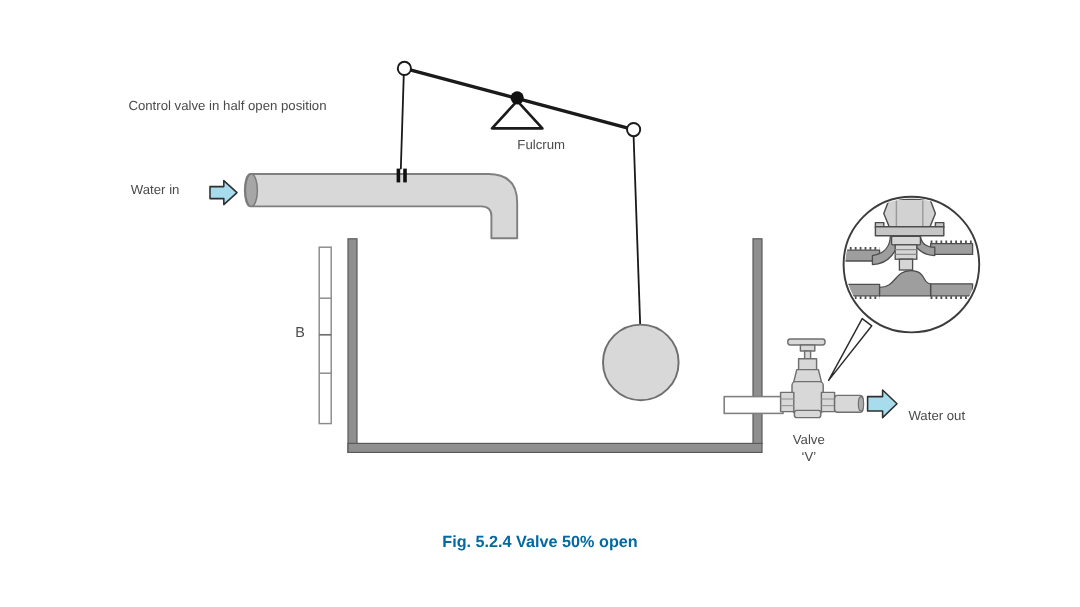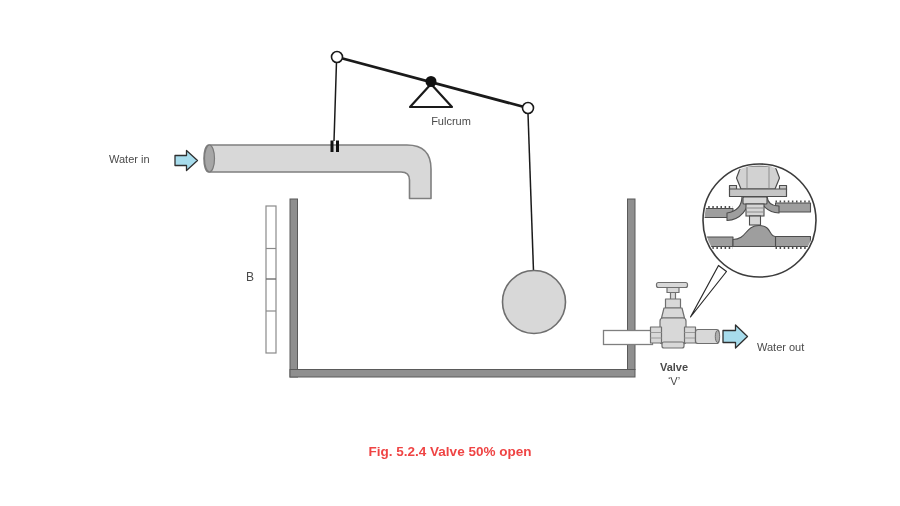--- a/index.html
+++ b/index.html
@@ -7,21 +7,21 @@
     position:relative;width:900px;height:506px;background:#ffffff;overflow:hidden;
     font-family:"Liberation Sans", sans-serif;
   }
   .canvas svg{position:absolute;left:0;top:0;}
   .lbl{
     position:absolute;color:#4a4a4a;font-size:11px;line-height:13px;white-space:nowrap;
   }
   .lbl.center{text-align:center;}
   .caption{
     position:absolute;left:0;top:444px;width:900px;text-align:center;
-    color:#ef4444;font-size:13.5px;font-weight:bold;
+    color:#0369a1;font-size:13.5px;font-weight:bold;
   }
   .valve-name{line-height:14px;}
 </style>
 </head>
 <body>
 
 <div class="canvas">
 
   <svg width="900" height="506" viewBox="0 0 900 506">
     <defs>
@@ -122,23 +122,24 @@
           <rect x="779.5" y="185.5" width="7" height="4" fill="#c6c6c6"></rect>
           <rect x="729.5" y="189" width="57" height="7.5" fill="#c6c6c6"></rect>
         </g>
       </g>
     </g>
 
     <polygon points="175,155.5 186.5,155.5 186.5,150.5 197.5,160.5 186.5,170.5 186.5,165.5 175,165.5" fill="#a7dcec" stroke="#2f2f2f" stroke-width="1.3" stroke-linejoin="round"></polygon>
     <polygon points="723,330.5 735.5,330.5 735.5,325 747.5,336.5 735.5,348 735.5,342.5 723,342.5" fill="#a7dcec" stroke="#2f2f2f" stroke-width="1.3" stroke-linejoin="round"></polygon>
   </svg>
 
+  <div class="lbl" style="left:107px;top:83px;">Control valve in half open position</div>
   <div class="lbl" style="left:109px;top:153px;">Water in</div>
   <div class="lbl center" style="left:423px;top:115px;width:56px;">Fulcrum</div>
   <div class="lbl" style="left:246px;top:271px;font-size:12px;">B</div>
   <div class="lbl center valve-name" style="left:649px;top:360px;width:50px;">
-    <span style="display:block;font-weight:bold;">Valve</span>
+    <span style="display:block;">Valve</span>
     <span style="display:block;">‘V’</span>
   </div>
   <div class="lbl" style="left:757px;top:341px;">Water out</div>
   <div class="caption">Fig. 5.2.4 Valve 50% open</div>
 
 </div>
 
 </body></html>

